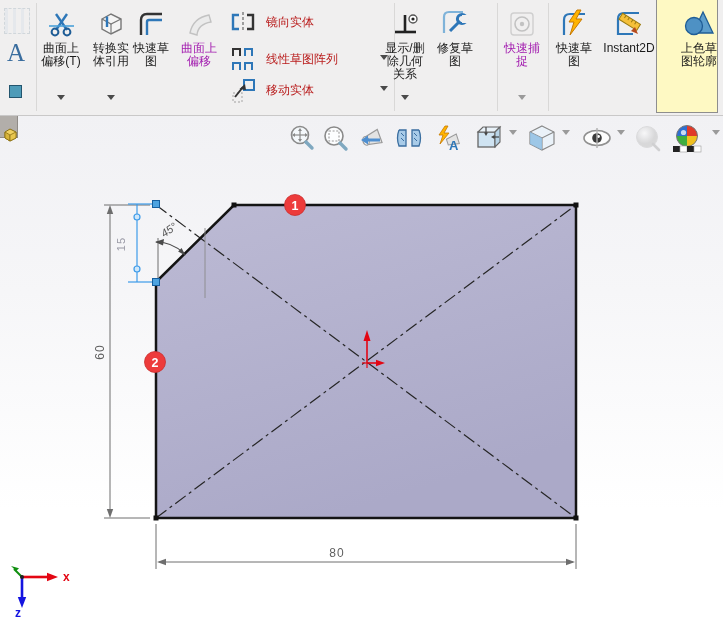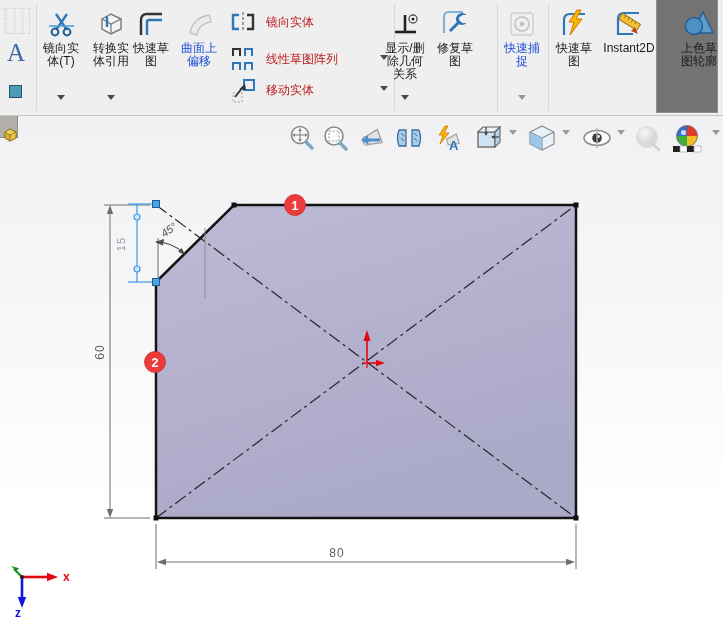--- a/index.html
+++ b/index.html
@@ -16,22 +16,22 @@
   .vsep{position:absolute;top:3px;height:108px;width:1px;background:#d9d8d7;}
   .rbtn{
     position:absolute;top:0;height:113px;display:flex;flex-direction:column;
     align-items:center;padding-top:6px;box-sizing:border-box;cursor:default;
   }
   .rbtn .ric{height:36px;display:flex;align-items:center;justify-content:center;}
   .rlabel{font-size:12px;line-height:13px;text-align:center;word-break:break-all;color:#1b1b1b;width:46px;}
   .rbtn .caret{margin-top:auto;margin-bottom:9px;}
   .caret{width:0;height:0;border:4px solid transparent;border-top:5px solid #4a4a4a;}
   .caret.gray{border-top-color:#9a9a9a;}
-  .disabled .rlabel{color:#1d4ed8;}
-  .pressed{background:#737373;border:1px solid #8e8e8e;border-top:none;padding-left:24px;}
+  .disabled .rlabel{color:#a21caf;}
+  .pressed{background:#fef9c3;border:1px solid #8e8e8e;border-top:none;padding-left:24px;}
   .srow{position:absolute;left:228px;width:164px;height:36px;display:flex;align-items:center;gap:8px;}
   .srow .ric2{width:30px;display:flex;justify-content:center;}
   .rlabel2{font-size:12px;color:#b91c1c;white-space:nowrap;}
   .srow .caret{margin-left:auto;margin-right:4px;}
   .ltools{position:absolute;left:0;top:0;width:36px;height:113px;}
   .texttool{
     position:absolute;left:7px;top:40px;font-family:"Liberation Serif","DejaVu Serif",serif;
     font-size:25px;color:#3a6d9e;line-height:26px;
   }
   .sketchpic{position:absolute;left:4px;top:8px;width:24px;height:24px;border:1px dashed #b9c4cc;opacity:.55;background:
@@ -66,21 +66,21 @@
   <div class="rbtn" style="left:38px;width:46px">
     <span class="ric">
       <svg width="30" height="30">
         <line x1="10" y1="5" x2="21" y2="21" stroke="#2e77b8" stroke-width="2.4"></line>
         <line x1="21" y1="5" x2="10" y2="21" stroke="#2e77b8" stroke-width="2.4"></line>
         <circle cx="9" cy="23" r="3.4" fill="none" stroke="#1f5d96" stroke-width="2"></circle>
         <circle cx="21" cy="23" r="3.4" fill="none" stroke="#1f5d96" stroke-width="2"></circle>
         <line x1="3" y1="17" x2="28" y2="17" stroke="#4aa0d8" stroke-width="1.6"></line>
       </svg>
     </span>
-    <span class="rlabel">镜向实体(T)</span>
+    <span class="rlabel">曲面上偏移(T)</span>
     <span class="caret"></span>
   </div>
 
   <div class="rbtn" style="left:88px;width:46px">
     <span class="ric">
       <svg width="32" height="32">
         <polygon points="7,11 16,6 26,11 26,21 16,26 7,21" fill="#f4f4f4" stroke="#777" stroke-width="1.4"></polygon>
         <polyline points="7,11 16,16 26,11" fill="none" stroke="#777" stroke-width="1.2"></polyline>
         <line x1="16" y1="16" x2="16" y2="26" stroke="#777" stroke-width="1.2"></line>
         <line x1="12" y1="8.5" x2="12" y2="19" stroke="#2e77b8" stroke-width="2.4"></line>

